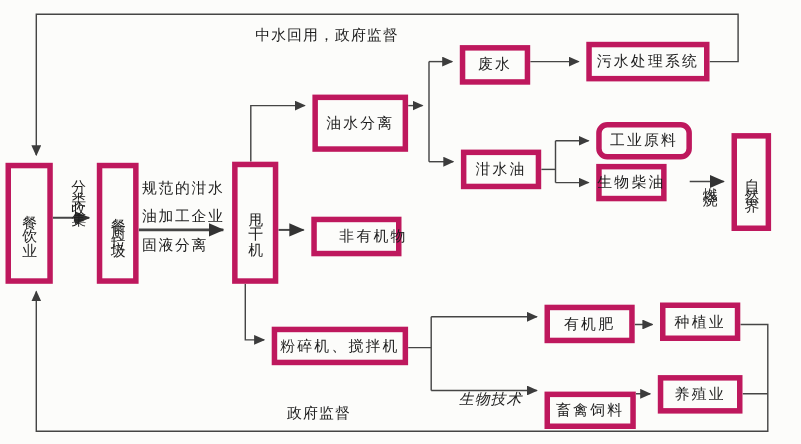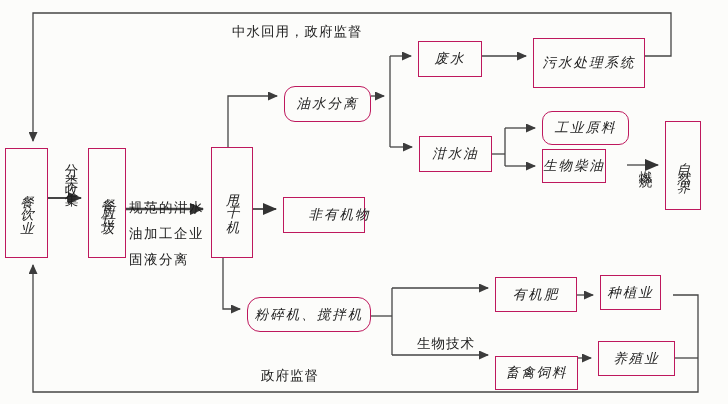--- a/index.html
+++ b/index.html
@@ -7,75 +7,74 @@
     position:relative;
     width:728px;height:404px;
     background:#fcfcfa;
     font-family:"Liberation Sans","DejaVu Sans",sans-serif;
     color:#1d1d1d;
     overflow:hidden;
   }
   .lines{position:absolute;left:0;top:0;pointer-events:none;}
   .box{
     position:absolute;
-    border:1px solid #be185d;
+    border:5px solid #be185d;
     background:#fcfcfa;
     display:flex;align-items:center;justify-content:center;
     font-size:13.5px;
     letter-spacing:2px;
     box-sizing:border-box;
     white-space:nowrap;
-    font-style:italic;
   }
   .vtext{
     writing-mode:vertical-rl;
     text-orientation:upright;
     white-space:nowrap;
   }
   .label{
     position:absolute;
     font-size:13.5px;
     letter-spacing:1px;
     white-space:nowrap;
   }
-  .multiline{white-space:pre-line;line-height:26px;letter-spacing:1.5px;margin-top:37px;}
+  .multiline{white-space:pre-line;line-height:26px;letter-spacing:1.5px;}
 
   
   #n-catering{left:5px;top:148px;width:43px;height:110px;}
   #n-catering .vtext{letter-spacing:13px;}
   #n-kitchen-waste{left:88px;top:148px;width:38px;height:110px;}
   #n-kitchen-waste .vtext{letter-spacing:8px;}
   #n-dryer{left:211px;top:147px;width:42px;height:111px;}
   #n-dryer .vtext{letter-spacing:13px;}
-  #n-oilwater{left:284px;top:86px;width:87px;height:36px;border-radius:11px;}
+  #n-oilwater{left:284px;top:86px;width:87px;height:52px;}
   #n-wastewater{left:418px;top:41px;width:64px;height:36px;}
-  #n-sewage{left:533px;top:38px;width:112px;height:50px;text-align:right;}
+  #n-sewage{left:533px;top:38px;width:112px;height:36px;text-align:right;}
   #n-swill-oil{left:419px;top:136px;width:73px;height:36px;}
   #n-industrial{left:542px;top:111px;width:87px;height:34px;border-radius:10px;}
   #n-biodiesel{left:542px;top:149px;width:64px;height:34px;}
   #n-nature{left:665px;top:121px;width:36px;height:89px;}
   #n-nature .vtext{letter-spacing:9px;}
   #n-nonorganic{left:283px;top:197px;width:82px;height:36px;padding-left:31px;}
-  #n-crusher{left:247px;top:297px;width:124px;height:35px;border-radius:13px;}
+  #n-crusher{left:247px;top:297px;width:124px;height:35px;}
   #n-fertilizer{left:495px;top:277px;width:82px;height:35px;}
-  #n-planting{left:600px;top:275px;width:61px;height:35px;}
+  #n-planting{left:600px;top:275px;width:73px;height:35px;}
   #n-feed{left:495px;top:343px;width:83px;height:34px;margin-top:13px;}
   #n-breeding{left:598px;top:341px;width:77px;height:35px;}
 
   
   #l-sorting{left:58px;top:153px;width:26px;height:100px;
              display:flex;align-items:flex-start;justify-content:center;}
   #l-sorting .vtext{letter-spacing:10px;font-size:13.5px;}
   #l-processing{left:129px;top:158px;width:84px;font-size:13.5px;}
   #l-water-reuse{left:232px;top:23px;}
   #l-combustion{left:633px;top:139px;width:24px;height:48px;
                 display:flex;align-items:center;justify-content:center;}
   #l-combustion .vtext{letter-spacing:3px;}
   #l-fermentation{left:407px;top:264px;}
-  #l-biotech{left:417px;top:335px;}
+  #l-biotech{left:417px;top:354px;font-style:italic;}
   #l-gov{left:261px;top:367px;}
 </style>
 </head>
 <body>
 
 <div class="stage">
 
   <svg class="lines" width="728" height="404" viewBox="0 0 728 404">
     <defs>
       <marker id="arr" markerUnits="userSpaceOnUse" markerWidth="10" markerHeight="9" refX="9" refY="4.5" orient="auto">

